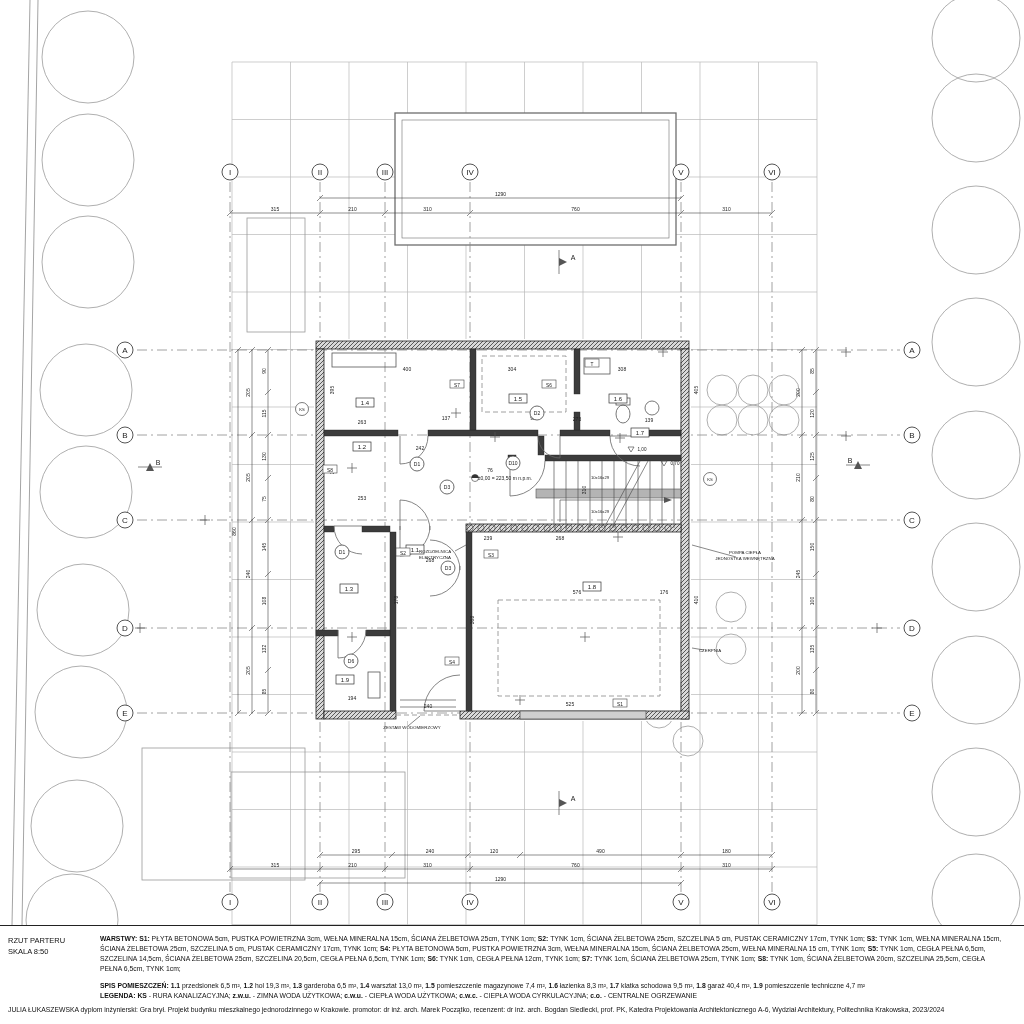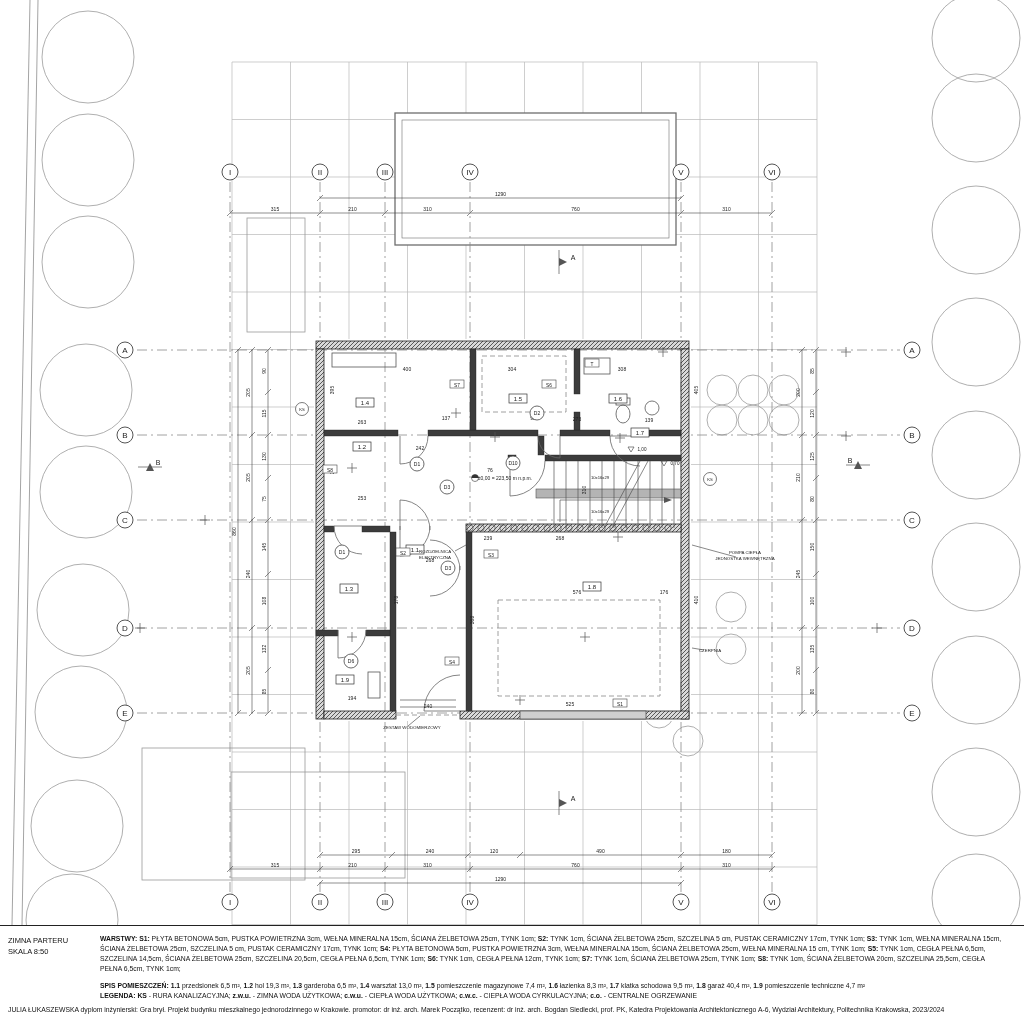--- a/index.html
+++ b/index.html
@@ -560,21 +560,21 @@
         <text x="642" y="451" font-size="4.6" fill="#222" text-anchor="middle" font-family="&quot;Liberation Sans&quot;, sans-serif">1,00</text>
         <path d="M661,461 L667,461 L664,466 Z" class="thin"></path>
         <text x="675" y="465" font-size="4.6" fill="#222" text-anchor="middle" font-family="&quot;Liberation Sans&quot;, sans-serif">0,70</text>
         <text x="600" y="479" font-size="4.2" fill="#222" text-anchor="middle" font-family="&quot;Liberation Sans&quot;, sans-serif">10x16x29</text>
         <text x="600" y="513" font-size="4.2" fill="#222" text-anchor="middle" font-family="&quot;Liberation Sans&quot;, sans-serif">10x16x29</text>
       </g>
   </svg>
 
   <div id="titleblock">
     <div id="tb-left">
-      <div>ZIMNA PARTERU</div>
+      <div>RZUT PARTERU</div>
       <div>SKALA 8:50</div>
     </div>
     <div id="tb-main">
       <p id="tb-warstwy"><b>WARSTWY: </b><b>S1: </b><span>PŁYTA BETONOWA 5cm, PUSTKA POWIETRZNA 3cm, WEŁNA MINERALNA 15cm, ŚCIANA ŻELBETOWA 25cm, TYNK 1cm; </span><b>S2: </b><span>TYNK 1cm, ŚCIANA ŻELBETOWA 25cm, SZCZELINA 5 cm, PUSTAK CERAMICZNY 17cm, TYNK 1cm; </span><b>S3: </b><span>TYNK 1cm, WEŁNA MINERALNA 15cm, ŚCIANA ŻELBETOWA 25cm, SZCZELINA 5 cm, PUSTAK CERAMICZNY 17cm, TYNK 1cm; </span><b>S4: </b><span>PŁYTA BETONOWA 5cm, PUSTKA POWIETRZNA 3cm, WEŁNA MINERALNA 15cm, ŚCIANA ŻELBETOWA 25cm, WEŁNA MINERALNA 15 cm, TYNK 1cm; </span><b>S5: </b><span>TYNK 1cm, CEGŁA PEŁNA 6,5cm, SZCZELINA 14,5cm, ŚCIANA ŻELBETOWA 25cm, SZCZELINA 20,5cm, CEGŁA PEŁNA 6,5cm, TYNK 1cm; </span><b>S6: </b><span>TYNK 1cm, CEGŁA PEŁNA 12cm, TYNK 1cm; </span><b>S7: </b><span>TYNK 1cm, ŚCIANA ŻELBETOWA 25cm, TYNK 1cm; </span><b>S8: </b><span>TYNK 1cm, ŚCIANA ŻELBETOWA 20cm, SZCZELINA 25,5cm, CEGŁA PEŁNA 6,5cm, TYNK 1cm;</span></p>
       <p id="tb-spis"><b>SPIS POMIESZCZEŃ: </b><b>1.1 </b><span>przedsionek 6,5 m², </span><b>1.2 </b><span>hol 19,3 m², </span><b>1.3 </b><span>garderoba 6,5 m², </span><b>1.4 </b><span>warsztat 13,0 m², </span><b>1.5 </b><span>pomieszczenie magazynowe 7,4 m², </span><b>1.6 </b><span>łazienka 8,3 m², </span><b>1.7 </b><span>klatka schodowa 9,5 m², </span><b>1.8 </b><span>garaż 40,4 m², </span><b>1.9 </b><span>pomieszczenie techniczne 4,7 m²</span></p>
       <p id="tb-legenda"><b>LEGENDA: KS</b><span> - RURA KANALIZACYJNA; </span><b>z.w.u.</b><span> - ZIMNA WODA UŻYTKOWA; </span><b>c.w.u.</b><span> - CIEPŁA WODA UŻYTKOWA; </span><b>c.w.c.</b><span> - CIEPŁA WODA CYRKULACYJNA; </span><b>c.o.</b><span> - CENTRALNE OGRZEWANIE</span></p>
     </div>
     <div id="tb-credits">JULIA ŁUKASZEWSKA dyplom inżynierski: Gra brył. Projekt budynku mieszkalnego jednorodzinnego w Krakowie. promotor: dr inż. arch. Marek Początko, recenzent: dr inż. arch. Bogdan Siedlecki, prof. PK, Katedra Projektowania Architektonicznego A-6, Wydział Architektury, Politechnika Krakowska, 2023/2024</div>
   </div>
 </div>

